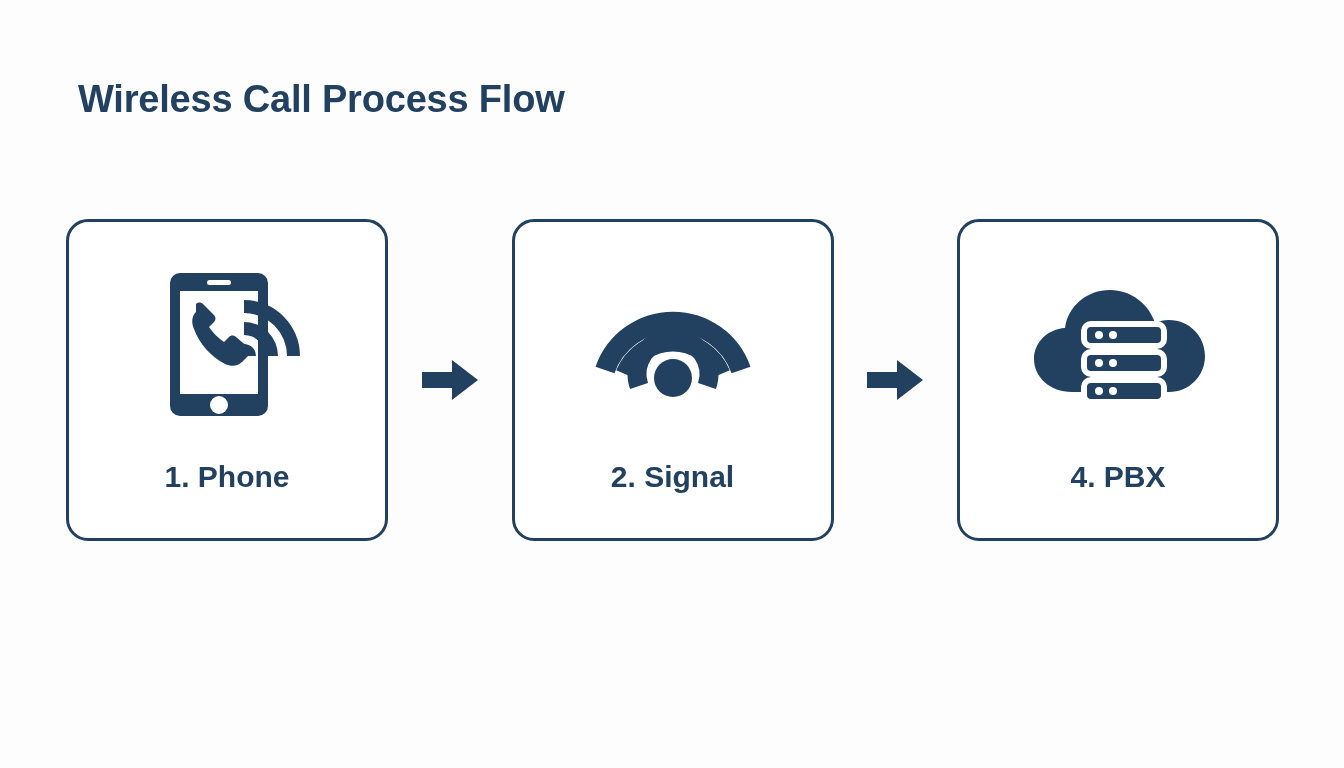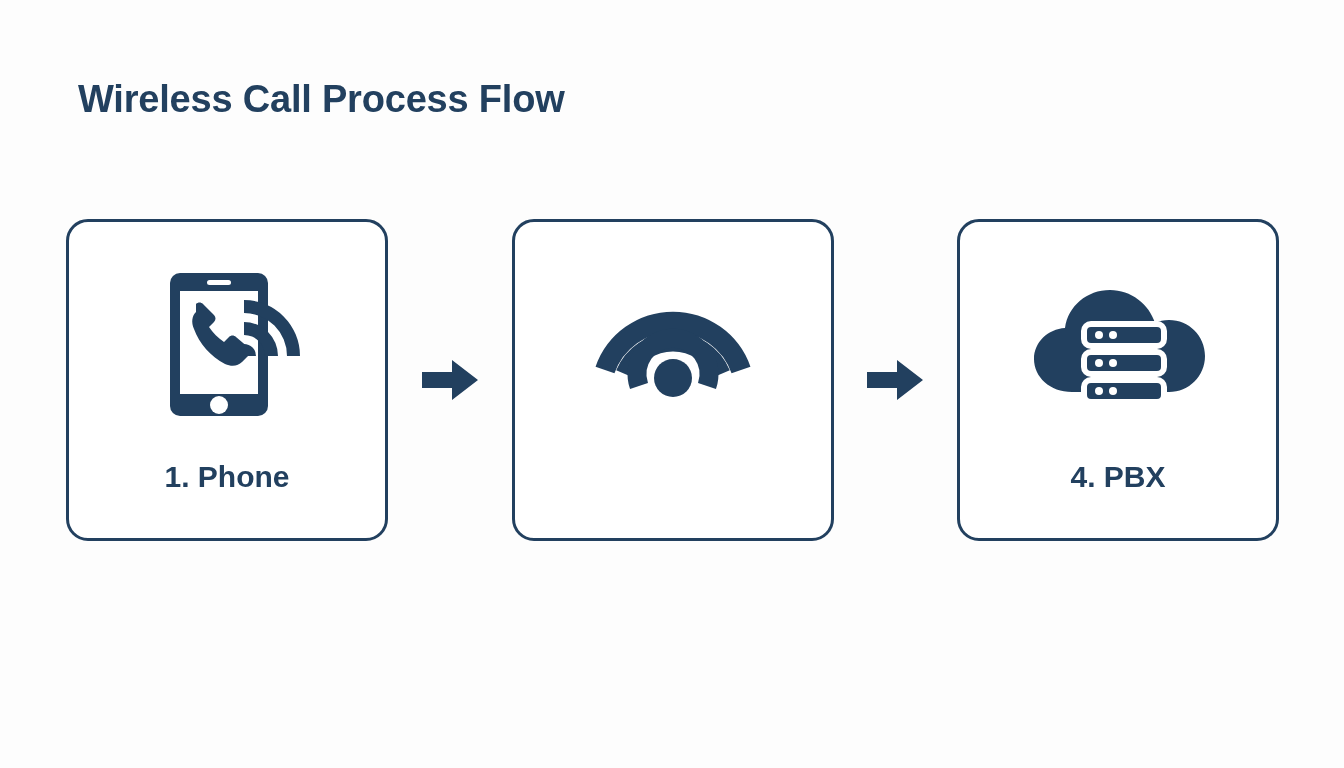--- a/index.html
+++ b/index.html
@@ -129,20 +129,21 @@
               <path d="M10 96 A72 72 0 0 1 146 96" stroke-width="20" transform="rotate(0 78 96)"></path>
 
               <path d="M30 100 A52 52 0 0 1 126 100" stroke-width="19"></path>
 
               <path d="M44 112 A36 36 0 1 1 112 112" stroke-width="19"></path>
             </g>
             <circle cx="78" cy="104" r="19" fill="#22405f"></circle>
           </svg>
         </span>
       </div>
+      <div class="card-label">2. Signal</div>
     </div>
 
     <div class="arrow-cell">
       <span>
         <svg width="56" height="44" viewBox="0 0 56 44">
           <path d="M0 14 L30 14 L30 2 L56 22 L30 42 L30 30 L0 30 Z" fill="#22405f"></path>
         </svg>
       </span>
     </div>
 

